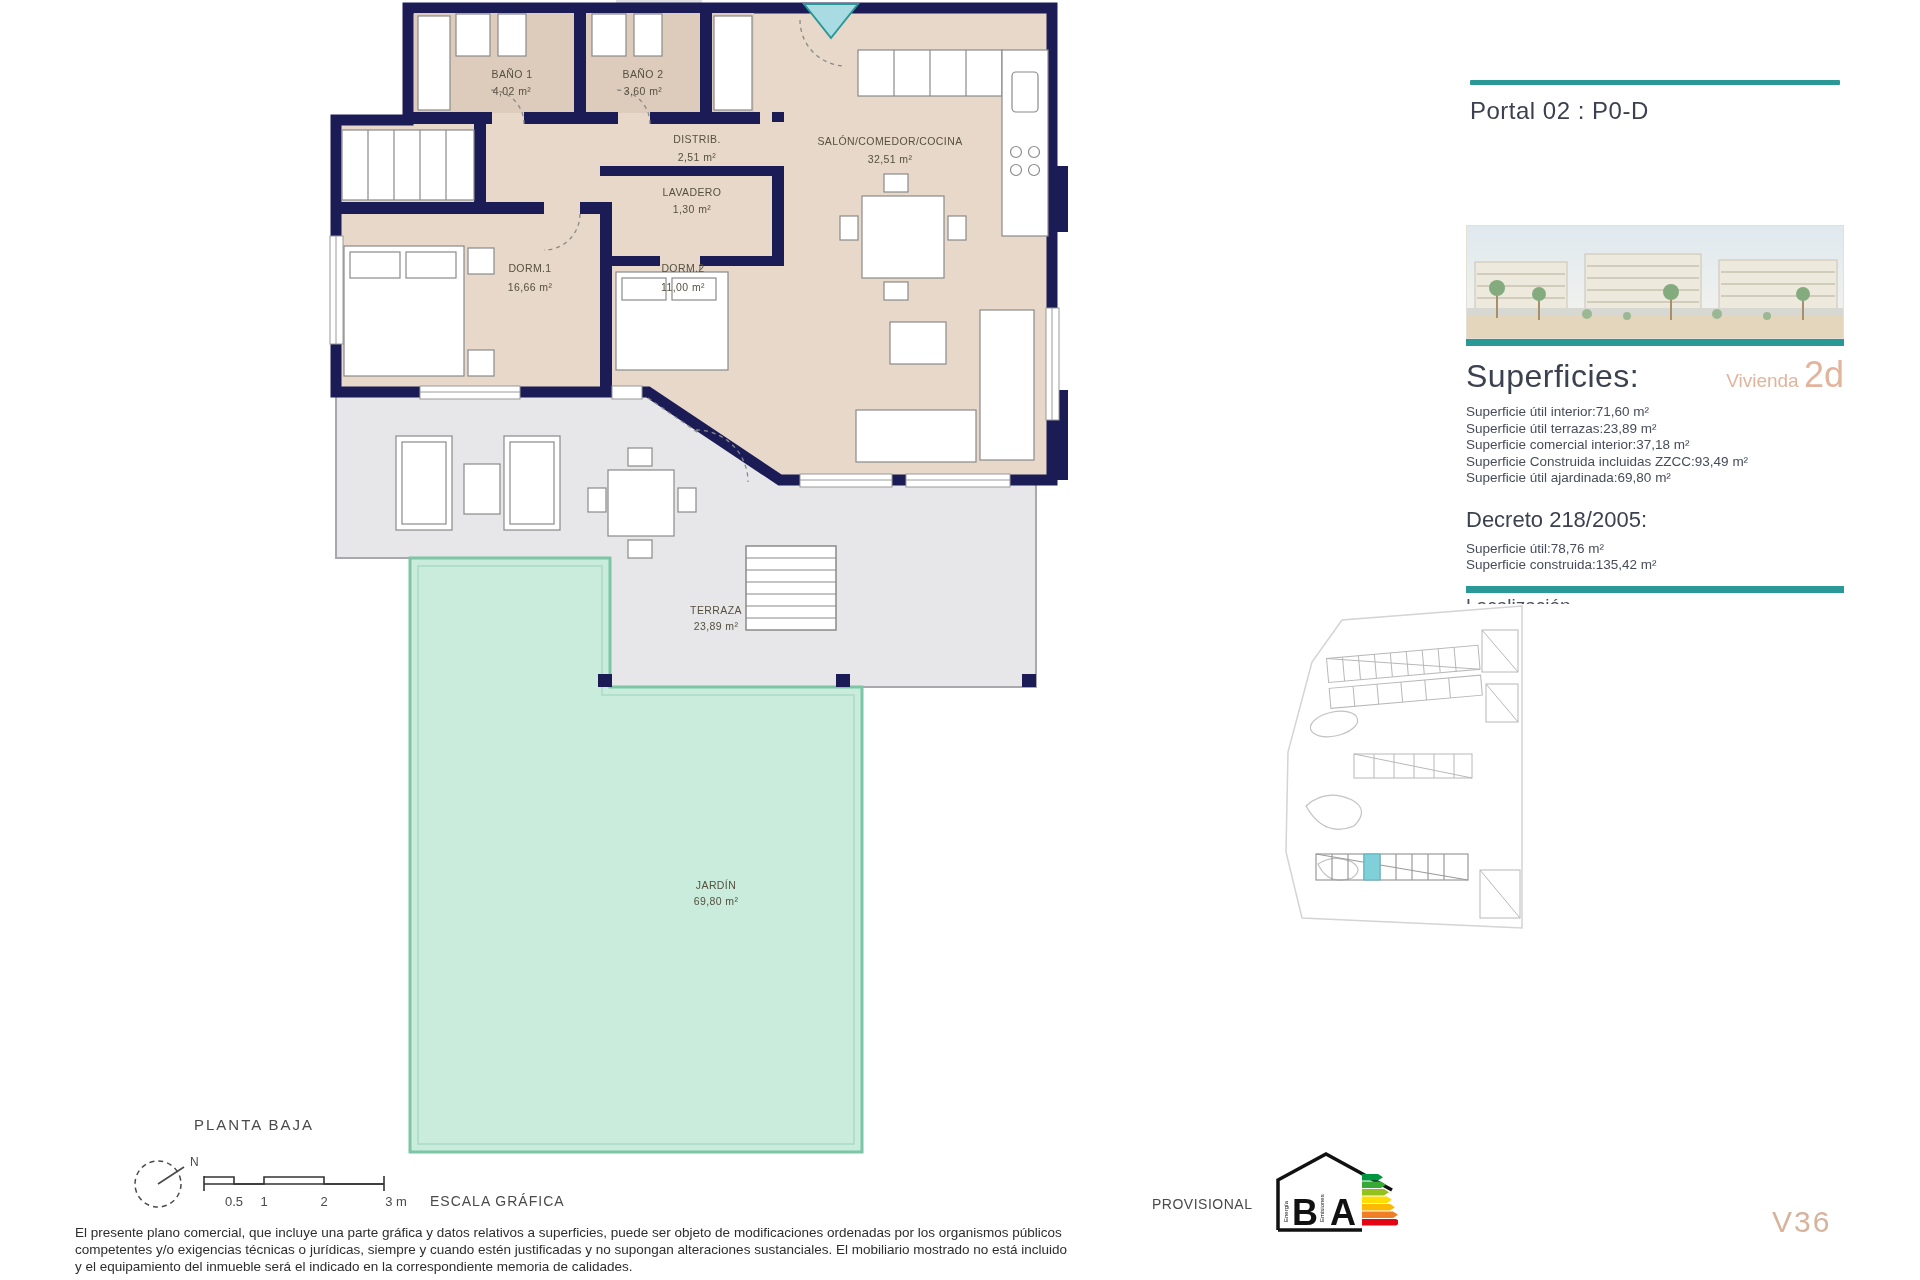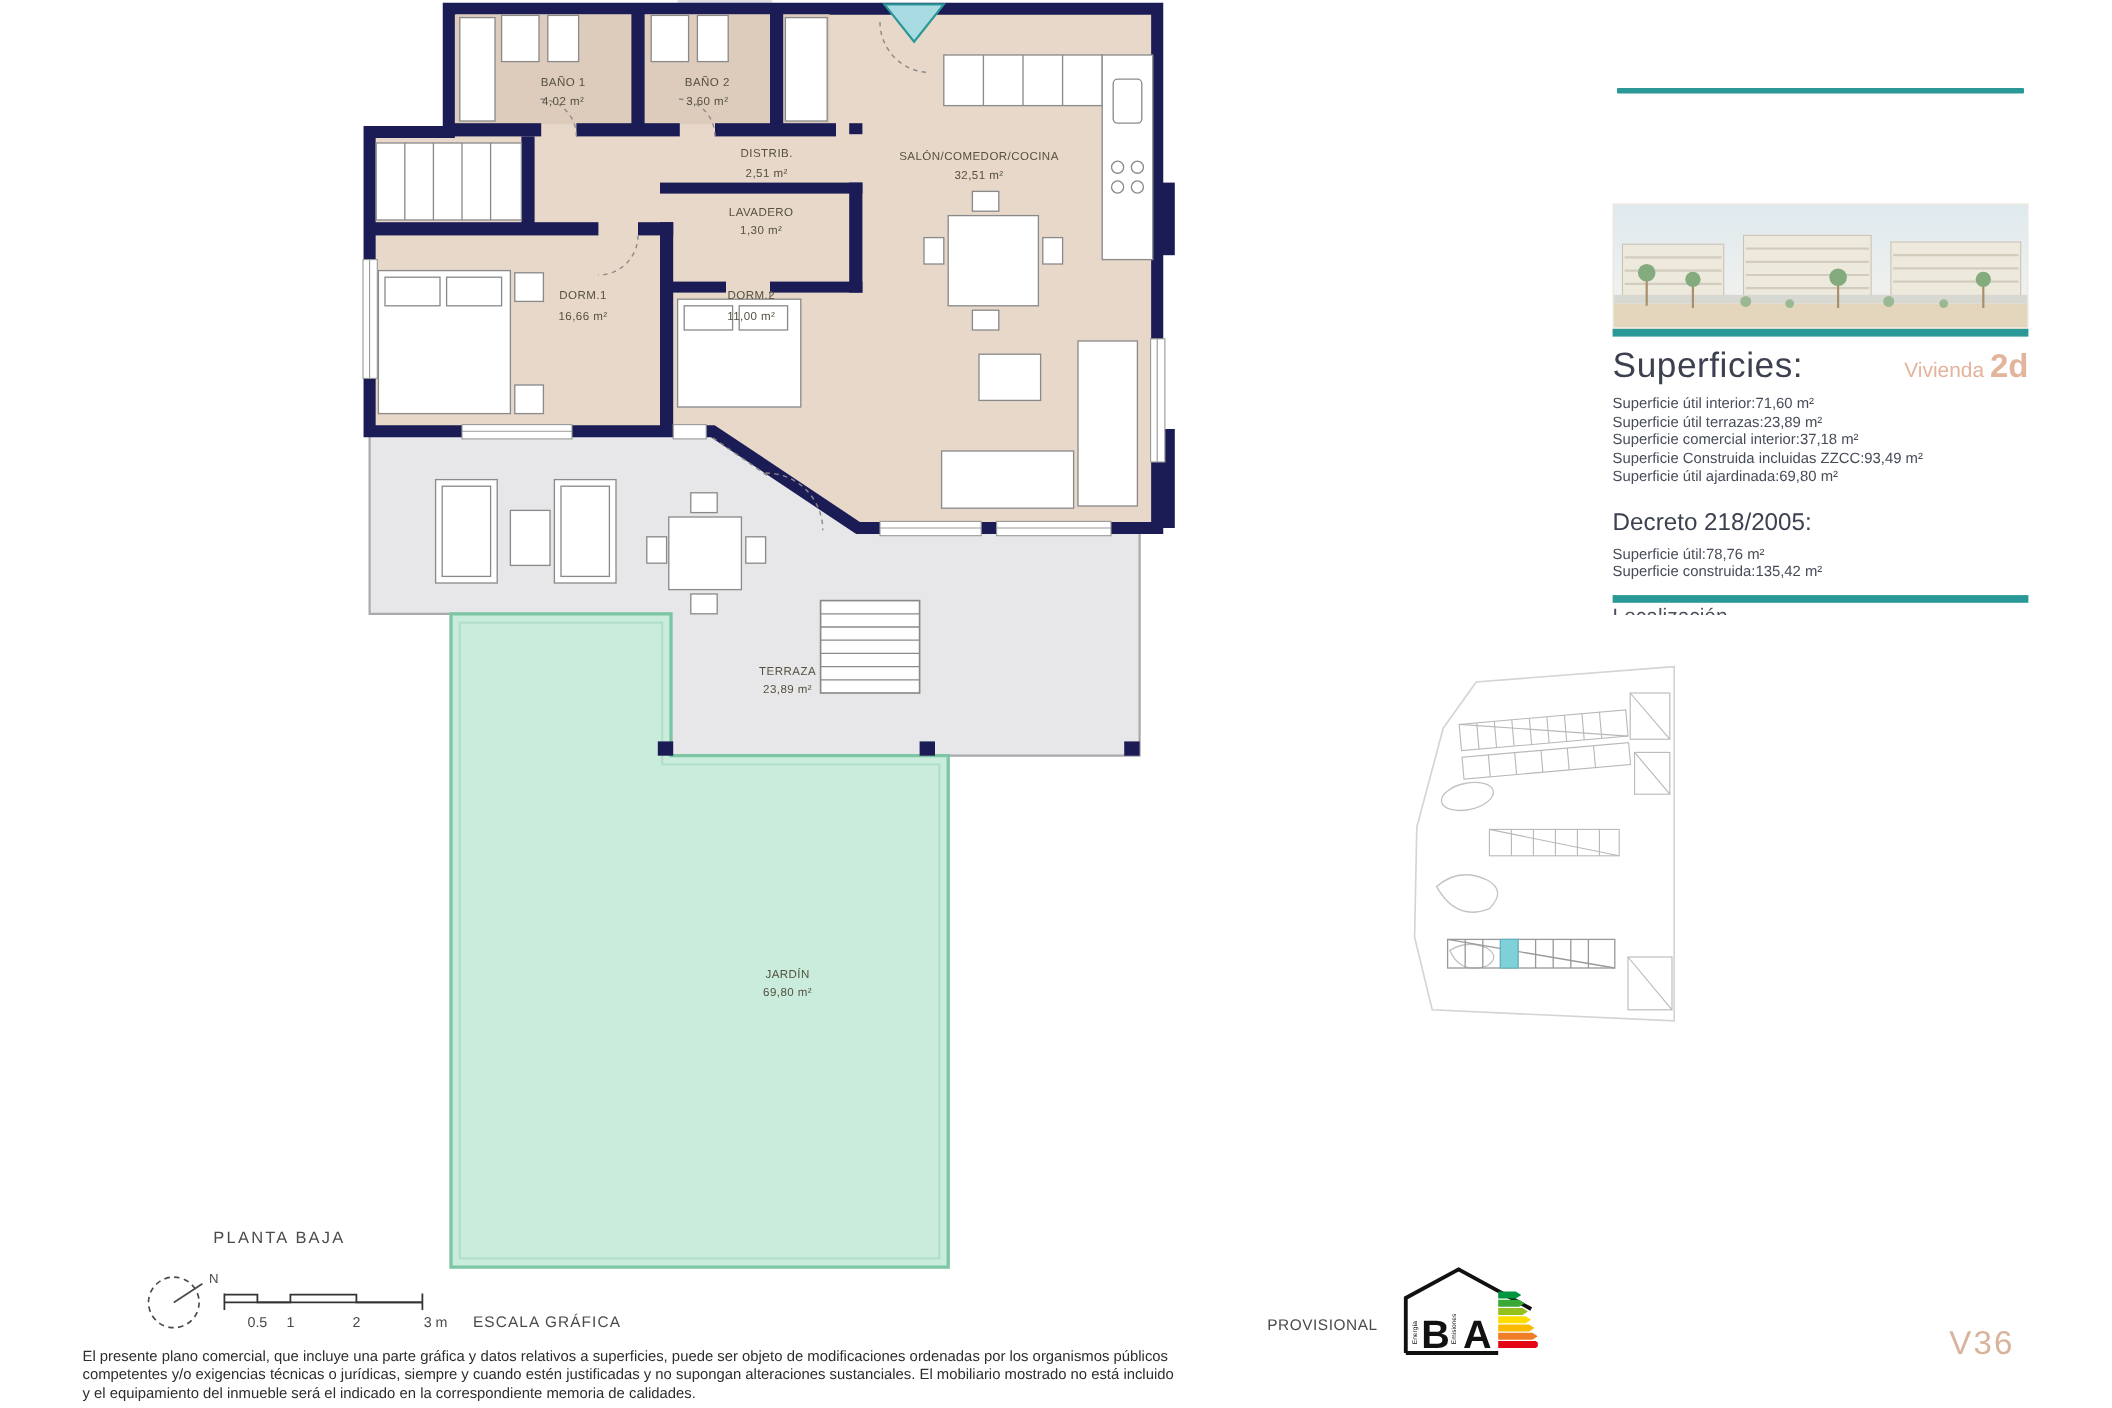--- a/index.html
+++ b/index.html
@@ -17,21 +17,21 @@
 
   
   .panel{position:absolute;left:1466px;top:80px;width:378px;}
   .rule{height:5px;background:#2a9897;border-radius:1px;}
   .bar{height:7px;background:#2a9897;}
   .portal-title{margin:12px 0 0 4px;font-size:24px;font-weight:500;color:#3c4150;letter-spacing:.5px;}
   .render{margin-top:100px;height:112px;border:1px solid #e4e0d6;overflow:hidden;}
   .sup-head{display:flex;align-items:baseline;justify-content:space-between;margin-top:8px;}
   .sup-title{font-size:32px;font-weight:500;color:#3c4150;letter-spacing:.5px;}
   .viv{color:#e2b49c;font-size:19px;}
-  .viv b{font-size:30px;font-weight:700;}
+  .viv b{font-size:36px;font-weight:400;}
   .rows{margin-top:8px;}
   .row{display:flex;justify-content:flex-start;font-size:13.5px;line-height:16.5px;color:#474c59;}
   .row .val{text-align:right;}
   .decreto-title{margin-top:20px;font-size:22px;font-weight:500;color:#3c4150;}
   .clipped{height:7px;overflow:hidden;margin-top:4px;}
   .clipped span{font-size:19px;line-height:17px;color:#4a4f5c;display:block;}
   .v36{position:absolute;left:1772px;top:1205px;font-size:30px;color:#d8b39c;letter-spacing:2px;}
 
   
   .disclaimer{position:absolute;left:75px;top:1224px;width:1130px;font-size:13.5px;line-height:17px;color:#2d2d2d;}
@@ -218,20 +218,21 @@
       <text class="scale-label" x="234" y="1206">0.5</text>
       <text class="scale-label" x="264" y="1206">1</text>
       <text class="scale-label" x="324" y="1206">2</text>
       <text class="scale-label" x="396" y="1206">3 m</text>
       <text class="scale-caption" x="430" y="1206">ESCALA GRÁFICA</text>
     </g>
   </svg>
 
   <div class="panel">
     <div class="rule" style="width:370px;margin-left:4px"></div>
+    <div class="portal-title">Portal 02 : P0-D</div>
 
     <div class="render">
       <svg width="378" height="112" viewBox="0 0 378 112">
         <defs>
           <linearGradient id="sky" x1="0" y1="0" x2="0" y2="1">
             <stop offset="0" stop-color="#dfe9ee"></stop>
               <stop offset="1" stop-color="#f6f4ee"></stop>
           </linearGradient>
         </defs>
         <rect x="0" y="0" width="378" height="112" fill="url(#sky)"></rect>

